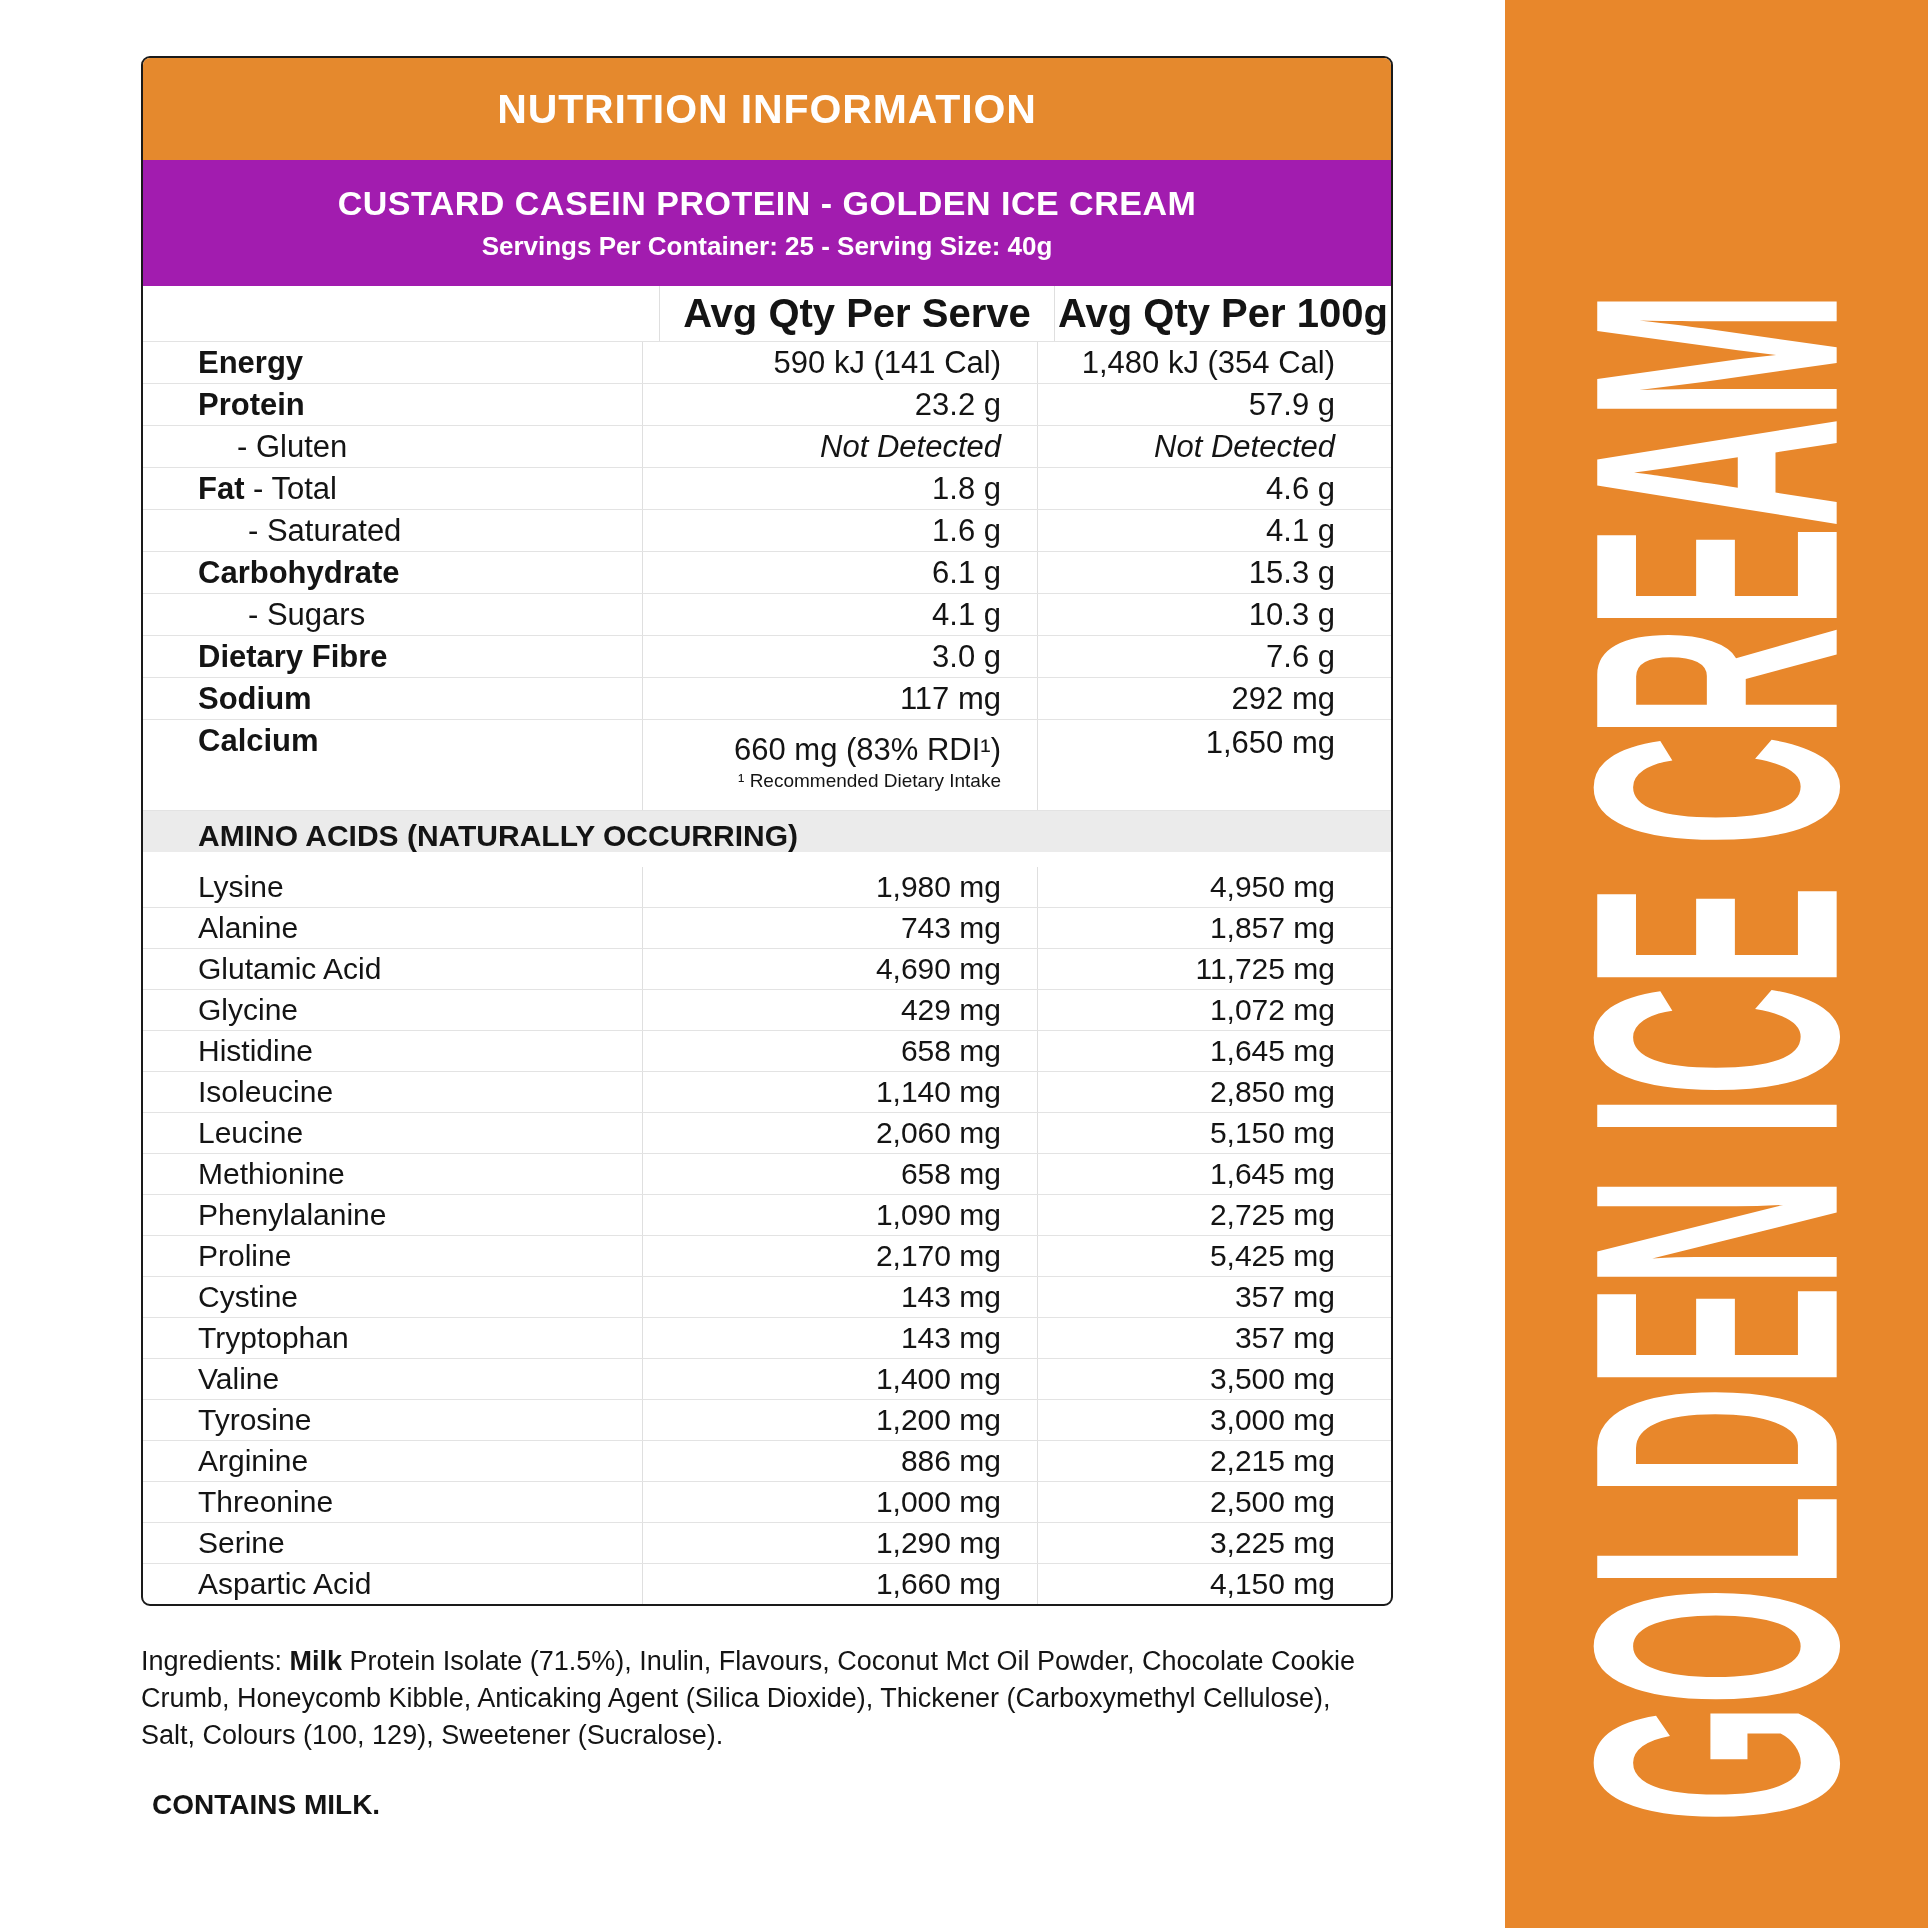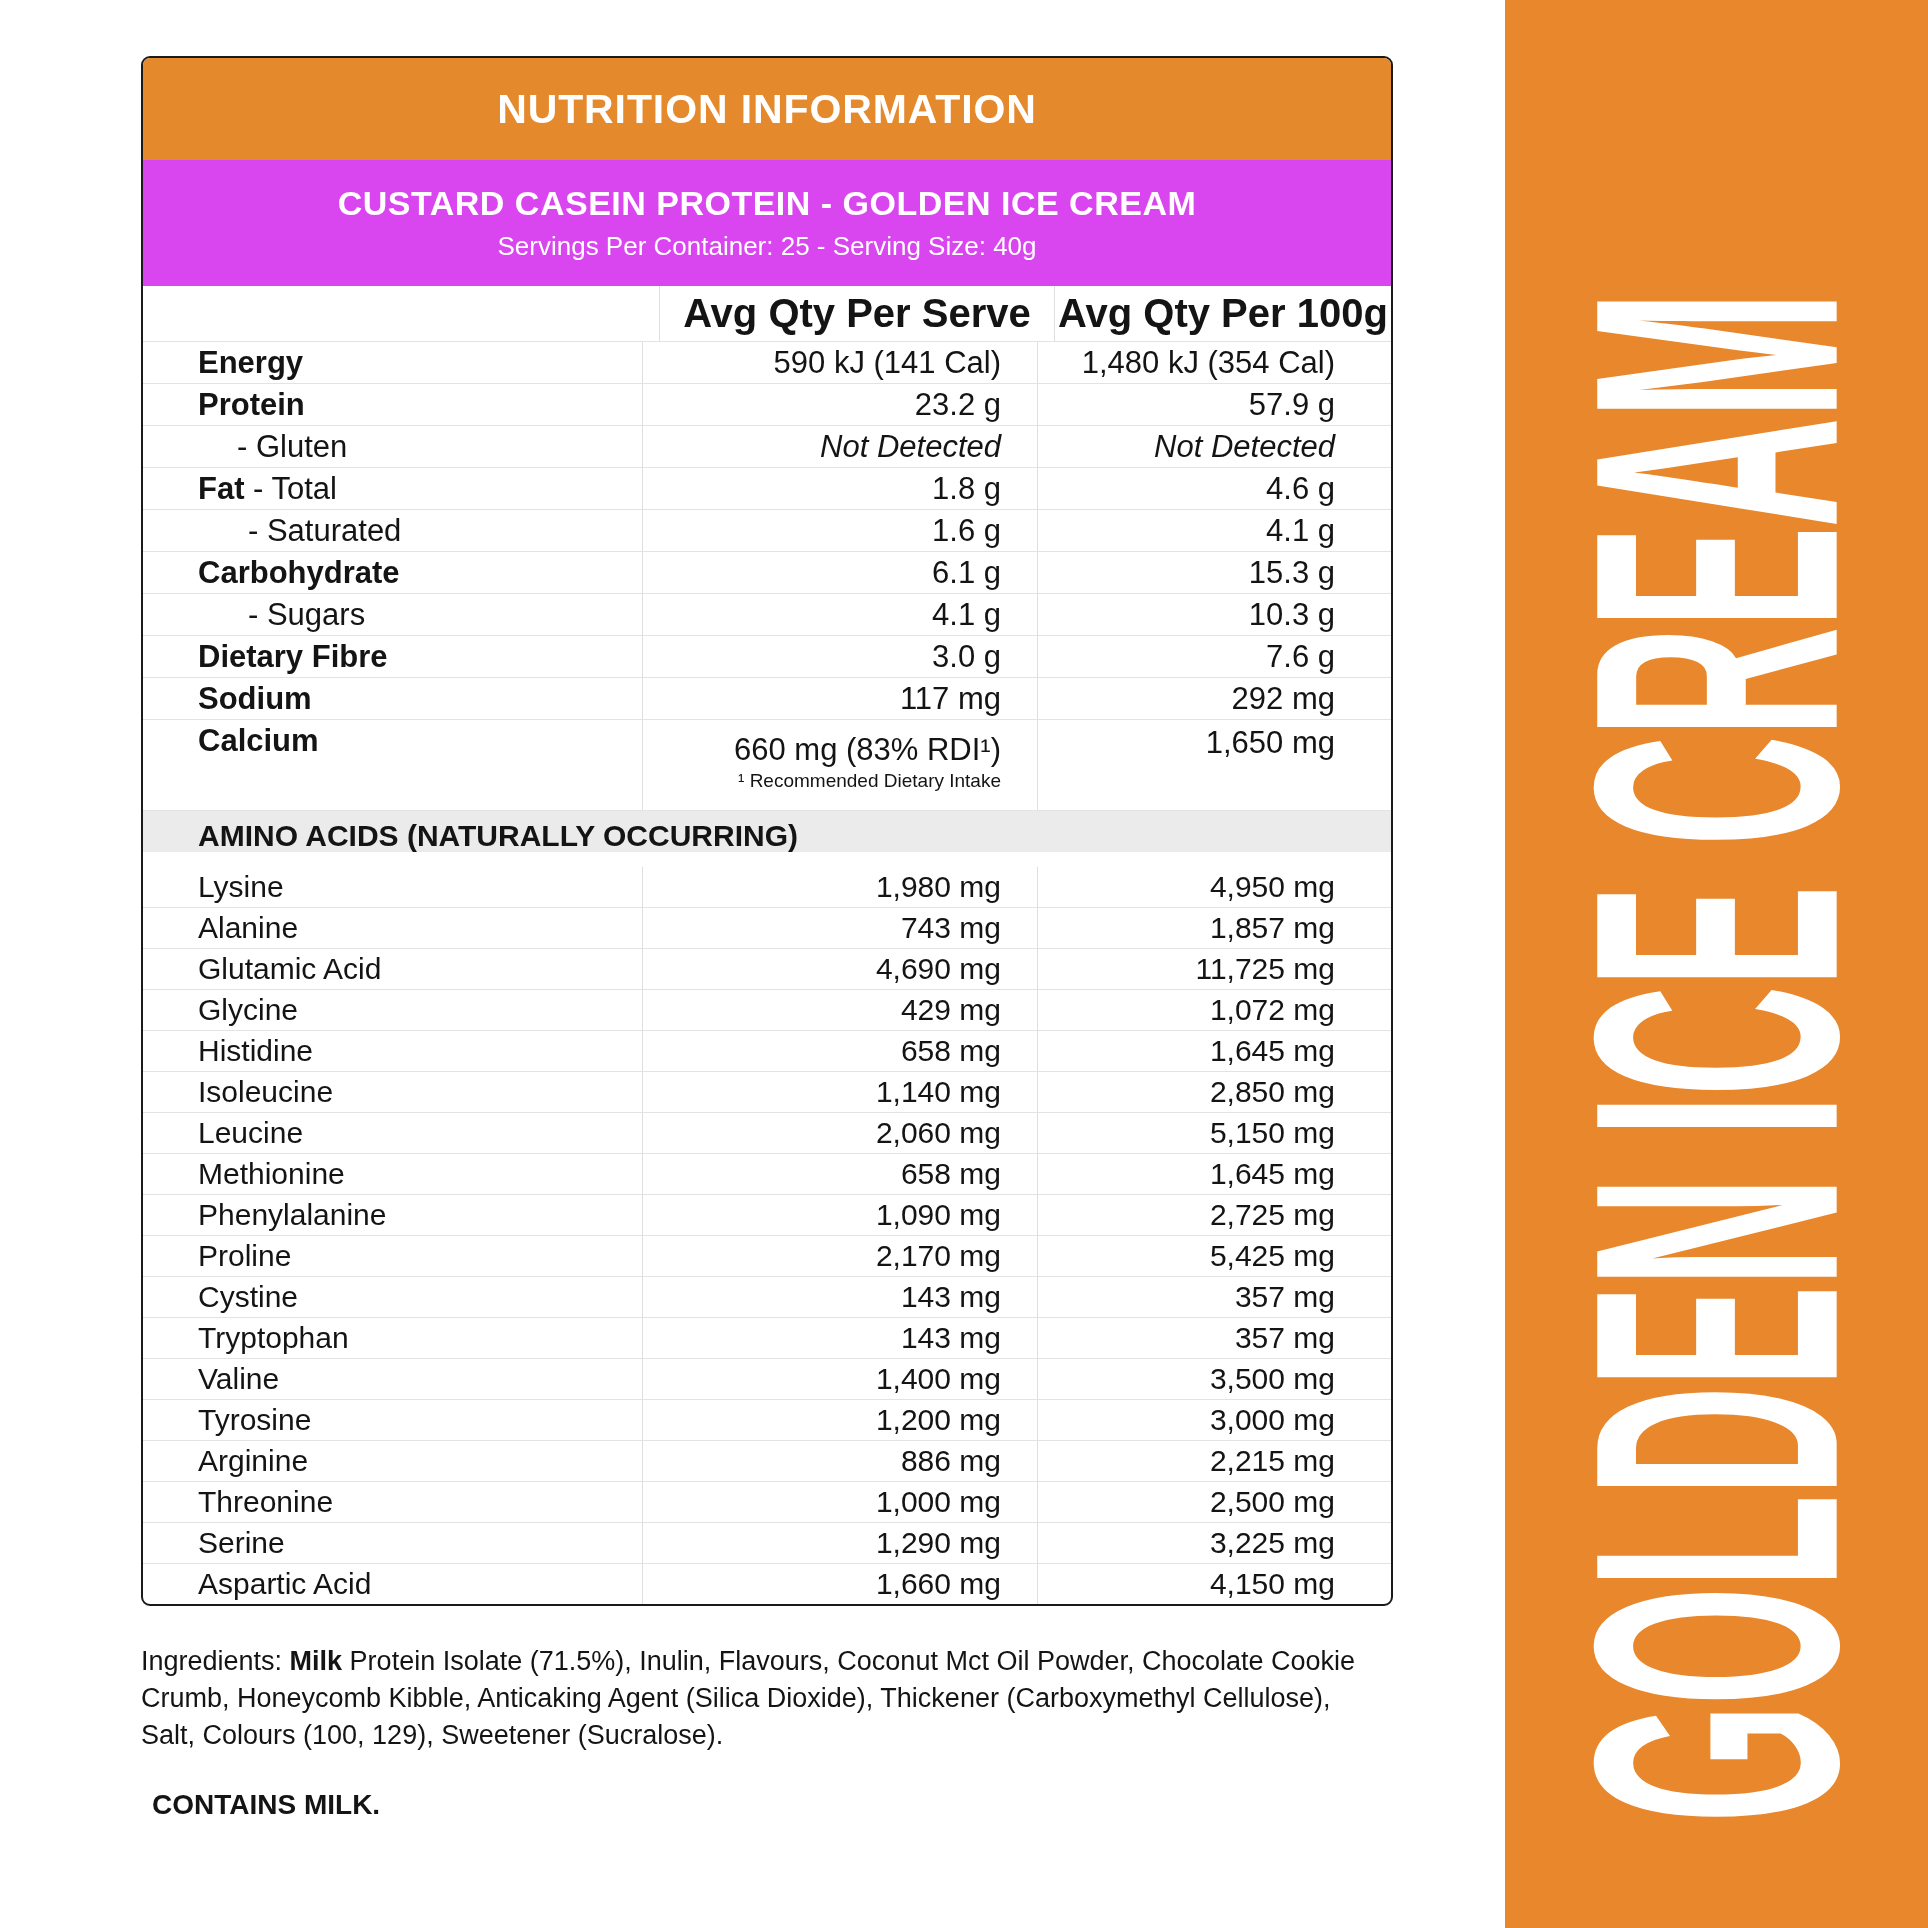--- a/index.html
+++ b/index.html
@@ -26,26 +26,26 @@
     position:absolute; left:141px; top:56px; width:1252px;
     background:#ffffff; border:2.8px solid #1A1A1A; border-radius:9px;
     overflow:hidden; box-sizing:border-box;
   }
   .card-header {
     height:102px; background:#E5892D; color:#fff;
     display:flex; align-items:center; justify-content:center;
     font-weight:bold; font-size:41px; letter-spacing:0.9px;
   }
   .card-subheader {
-    height:126px; background:#d946ef; color:#fff;
+    height:126px; background:#a21caf; color:#fff;
     display:flex; flex-direction:column; align-items:center; justify-content:center; gap:7.5px;
     text-align:center;
   }
   .product-name { font-weight:bold; font-size:34px; letter-spacing:0.5px; }
-  .servings    { font-weight:normal; font-size:26px; }
+  .servings    { font-weight:bold; font-size:26px; }
 
   
   .trow { display:flex; border-top:1.9px solid #E3E3E3; height:41px; line-height:41px; font-size:31px; }
   .thead { display:flex; height:55px; line-height:55px; font-size:40px; font-weight:bold;margin-left:17px; }
   .col-label { width:499px; box-sizing:border-box; padding-left:55px; text-align:left; }
   .col-serve { width:395px; box-sizing:border-box; border-left:1.9px solid #DFDFDF; text-align:right; padding-right:36px; }
   .col-100   { flex:1;      box-sizing:border-box; border-left:1.9px solid #DFDFDF; text-align:right; padding-right:56px; }
   .thead .col-serve, .thead .col-100 { text-align:center; padding-right:0; }
   .b { font-weight:bold; }
   .it { font-style:italic; }

